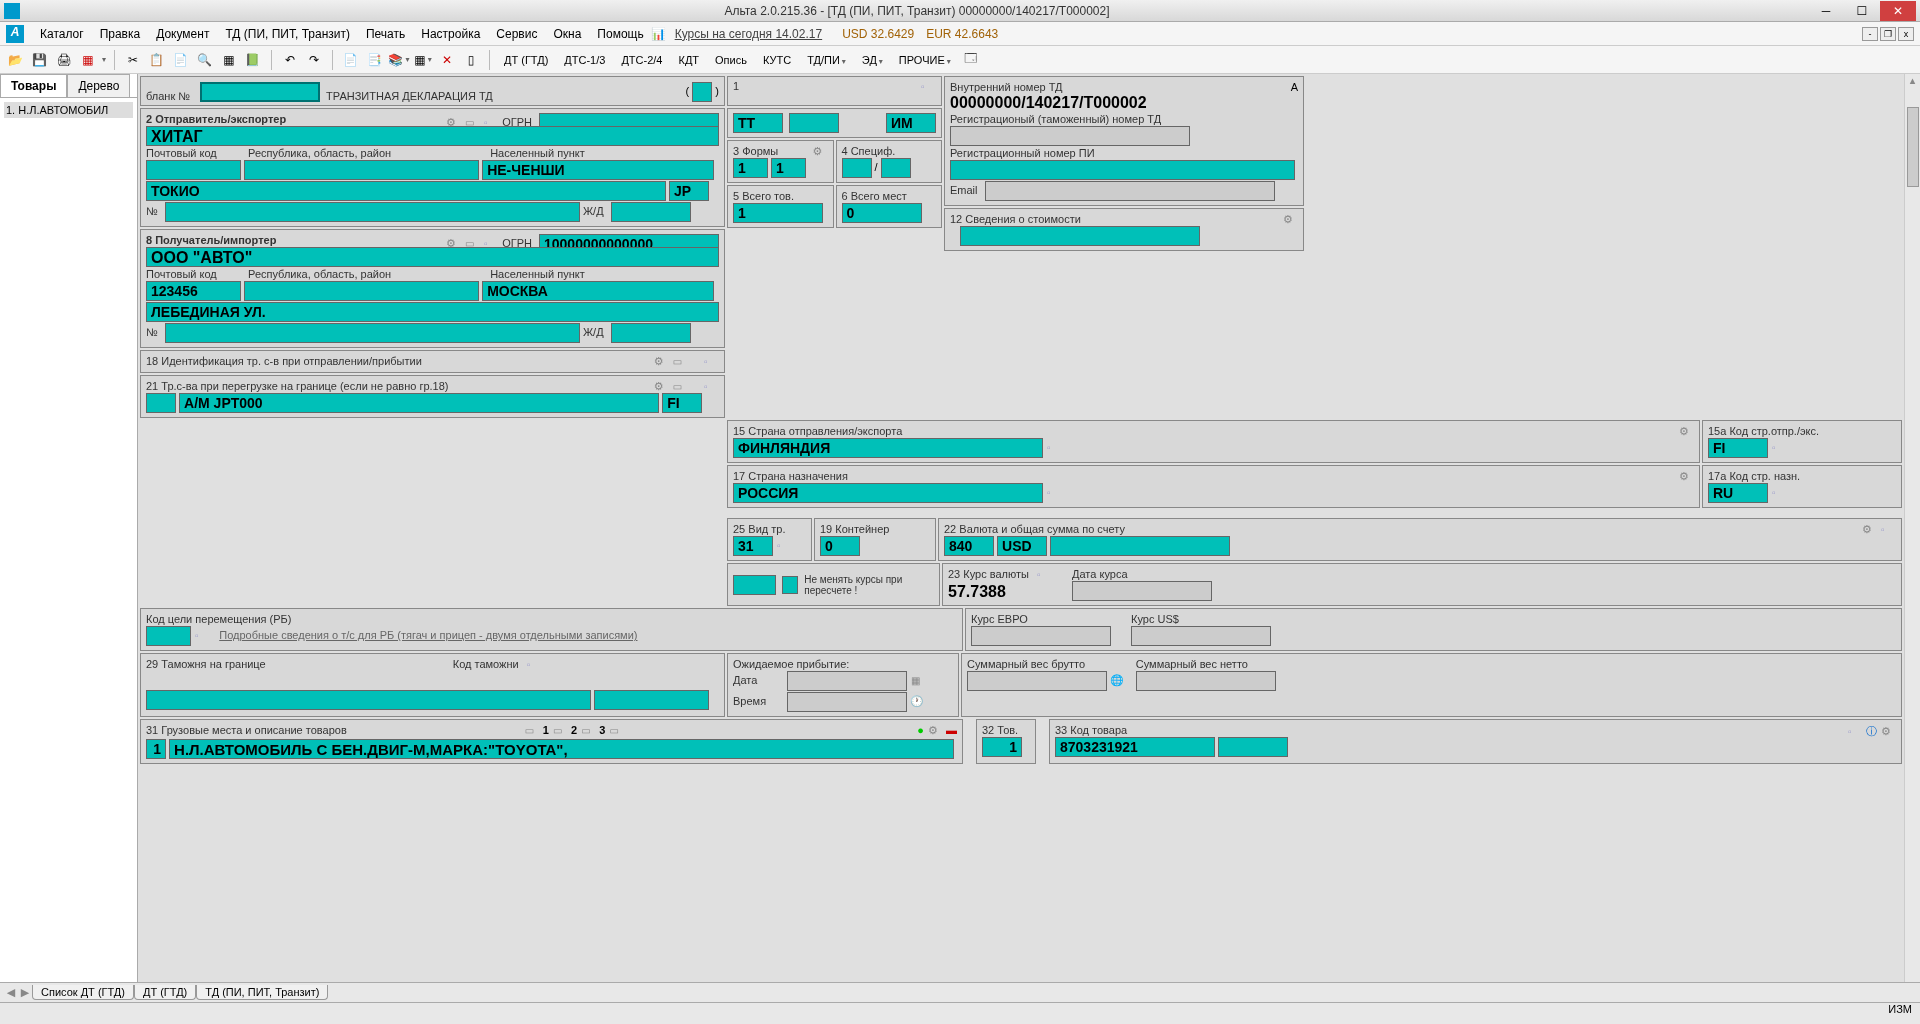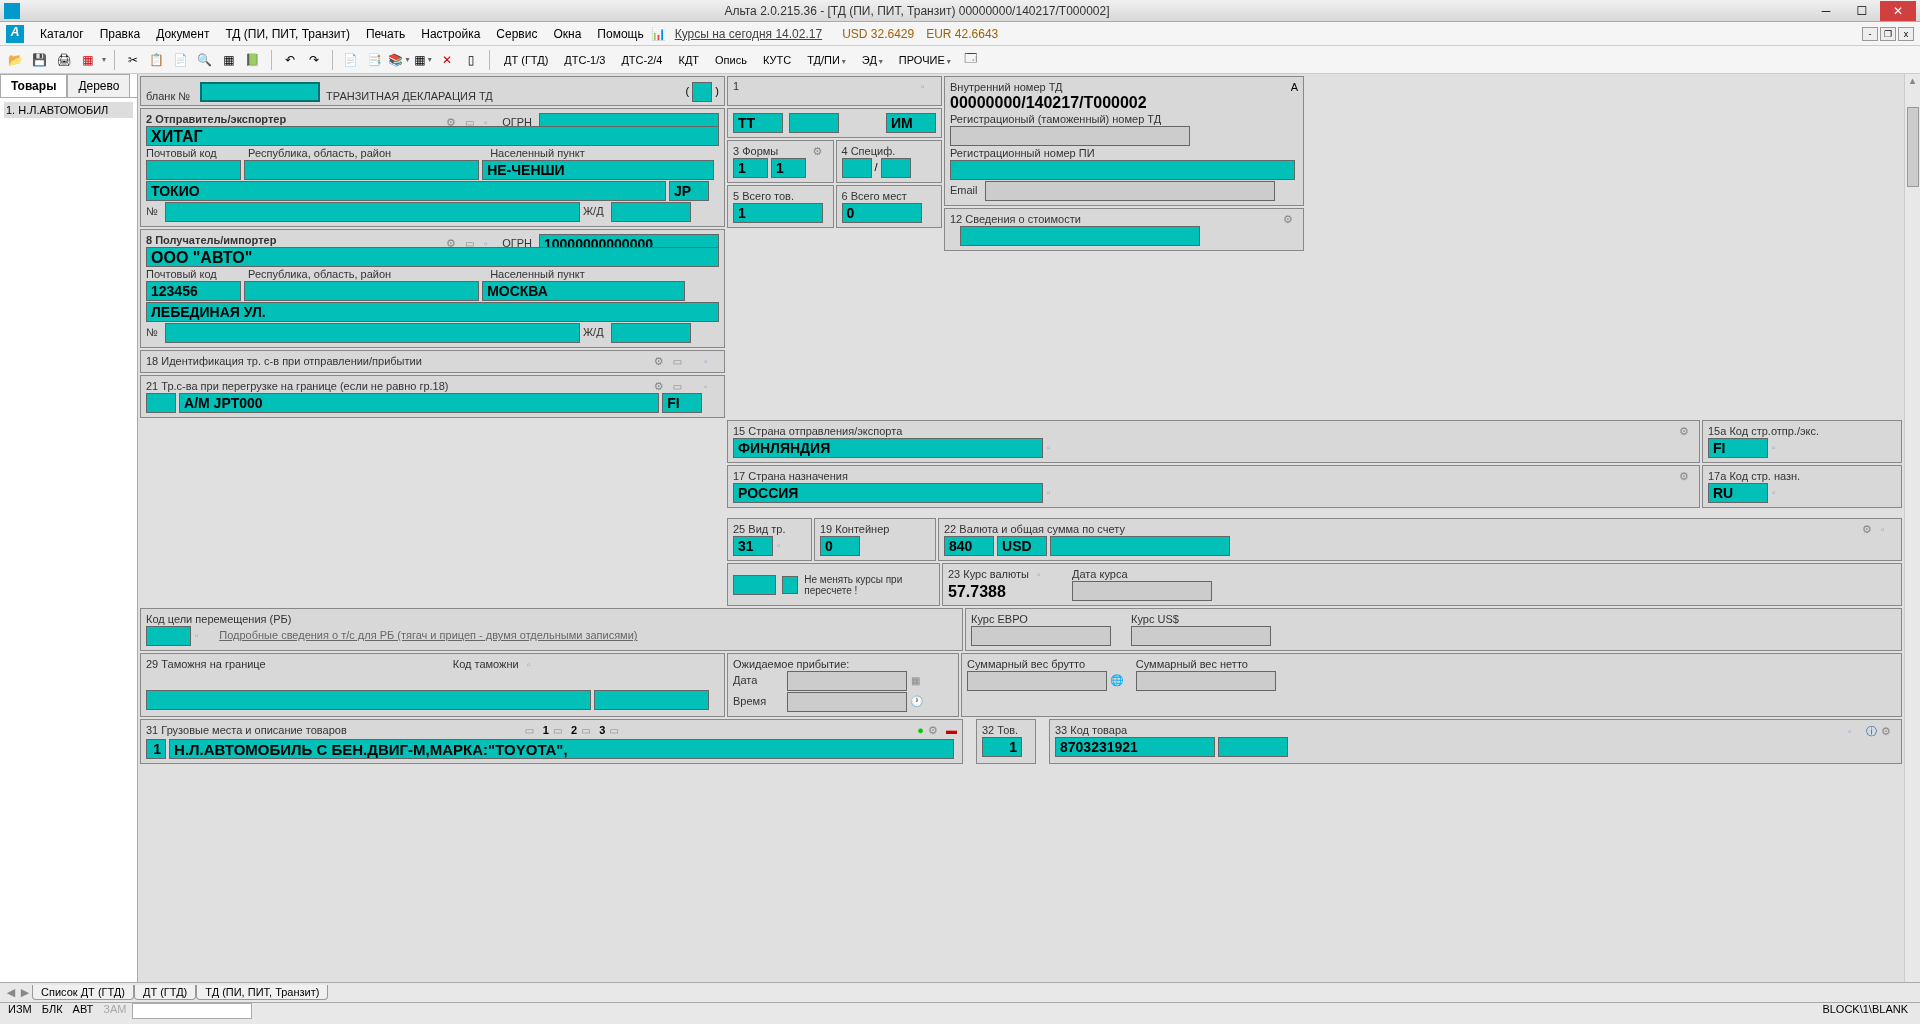--- a/index.html
+++ b/index.html
@@ -36,21 +36,21 @@
 .fld.gray { background: #ccc; }
 .ico { width: 14px; height: 14px; display: inline-block; vertical-align: middle; margin: 0 1px; }
 .ico.gear::before { content: "⚙"; font-size: 11px; color: #888; }
 .ico.flag::before { content: "▫"; font-size: 10px; color: #99c; }
 .ico.page::before { content: "▭"; font-size: 10px; color: #888; }
 .ico.cal::before { content: "▦"; font-size: 10px; color: #888; }
 .row { margin: 1px 0; white-space: nowrap; }
 .bottom-tabs { height: 20px; background: #e8e8e8; display: flex; align-items: center; padding: 0 4px; border-top: 1px solid #aaa; }
 .bottom-tabs .btab { padding: 1px 8px; border: 1px solid #999; border-top: none; background: #f0f0f0; font-size: 11px; margin-right: 0; cursor: pointer; border-radius: 0 0 4px 4px; }
 .bottom-tabs .scroll-btn { width: 14px; text-align: center; color: #888; cursor: pointer; }
-.statusbar { height: 22px; background: #e8e8e8; border-top: 1px solid #aaa; display: flex; align-items: flex-start; padding: 0 4px; font-size: 11px; gap: 2px; }
+.statusbar { height: 22px; background: #e8e8e8; border-top: 1px solid #aaa; display: flex; align-items: flex-end; padding: 0 4px; font-size: 11px; gap: 16px; flex-direction: column; }
 .statusbar .sitem { padding: 0 4px; }
 .statusbar .sbox { border: 1px solid #aaa; background: #fff; width: 120px; height: 16px; }
 .statusbar .right { margin-left: auto; padding: 0 8px; }
 .bigval { font-size: 16px; font-weight: bold; }
 .link { color: #666; text-decoration: underline; cursor: pointer; }
 </style>
 </head>
 <body>
 
 <div class="titlebar">
@@ -189,21 +189,21 @@
           </div>
           <div class="row"><span class="fld" style="width:573px;font-size:16px">ООО "АВТО"</span></div>
           <div class="row">
             <span class="lbl" style="display:inline-block;width:95px">Почтовый код</span>
             <span class="lbl" style="display:inline-block;width:235px">Республика, область, район</span>
             <span class="lbl">Населенный пункт</span>
           </div>
           <div class="row">
             <span class="fld" style="width:95px">123456</span>
             <span class="fld" style="width:235px"></span>
-            <span class="fld" style="width:203px">МОСКВА</span>
+            <span class="fld" style="width:232px">МОСКВА</span>
           </div>
           <div class="row"><span class="fld" style="width:573px">ЛЕБЕДИНАЯ УЛ.</span></div>
           <div class="row">
             <span class="lbl">№</span>
             <span class="fld" style="width:415px"></span>
             <span class="lbl">Ж/Д</span>
             <span class="fld" style="width:80px"></span>
           </div>
         </div>
 

